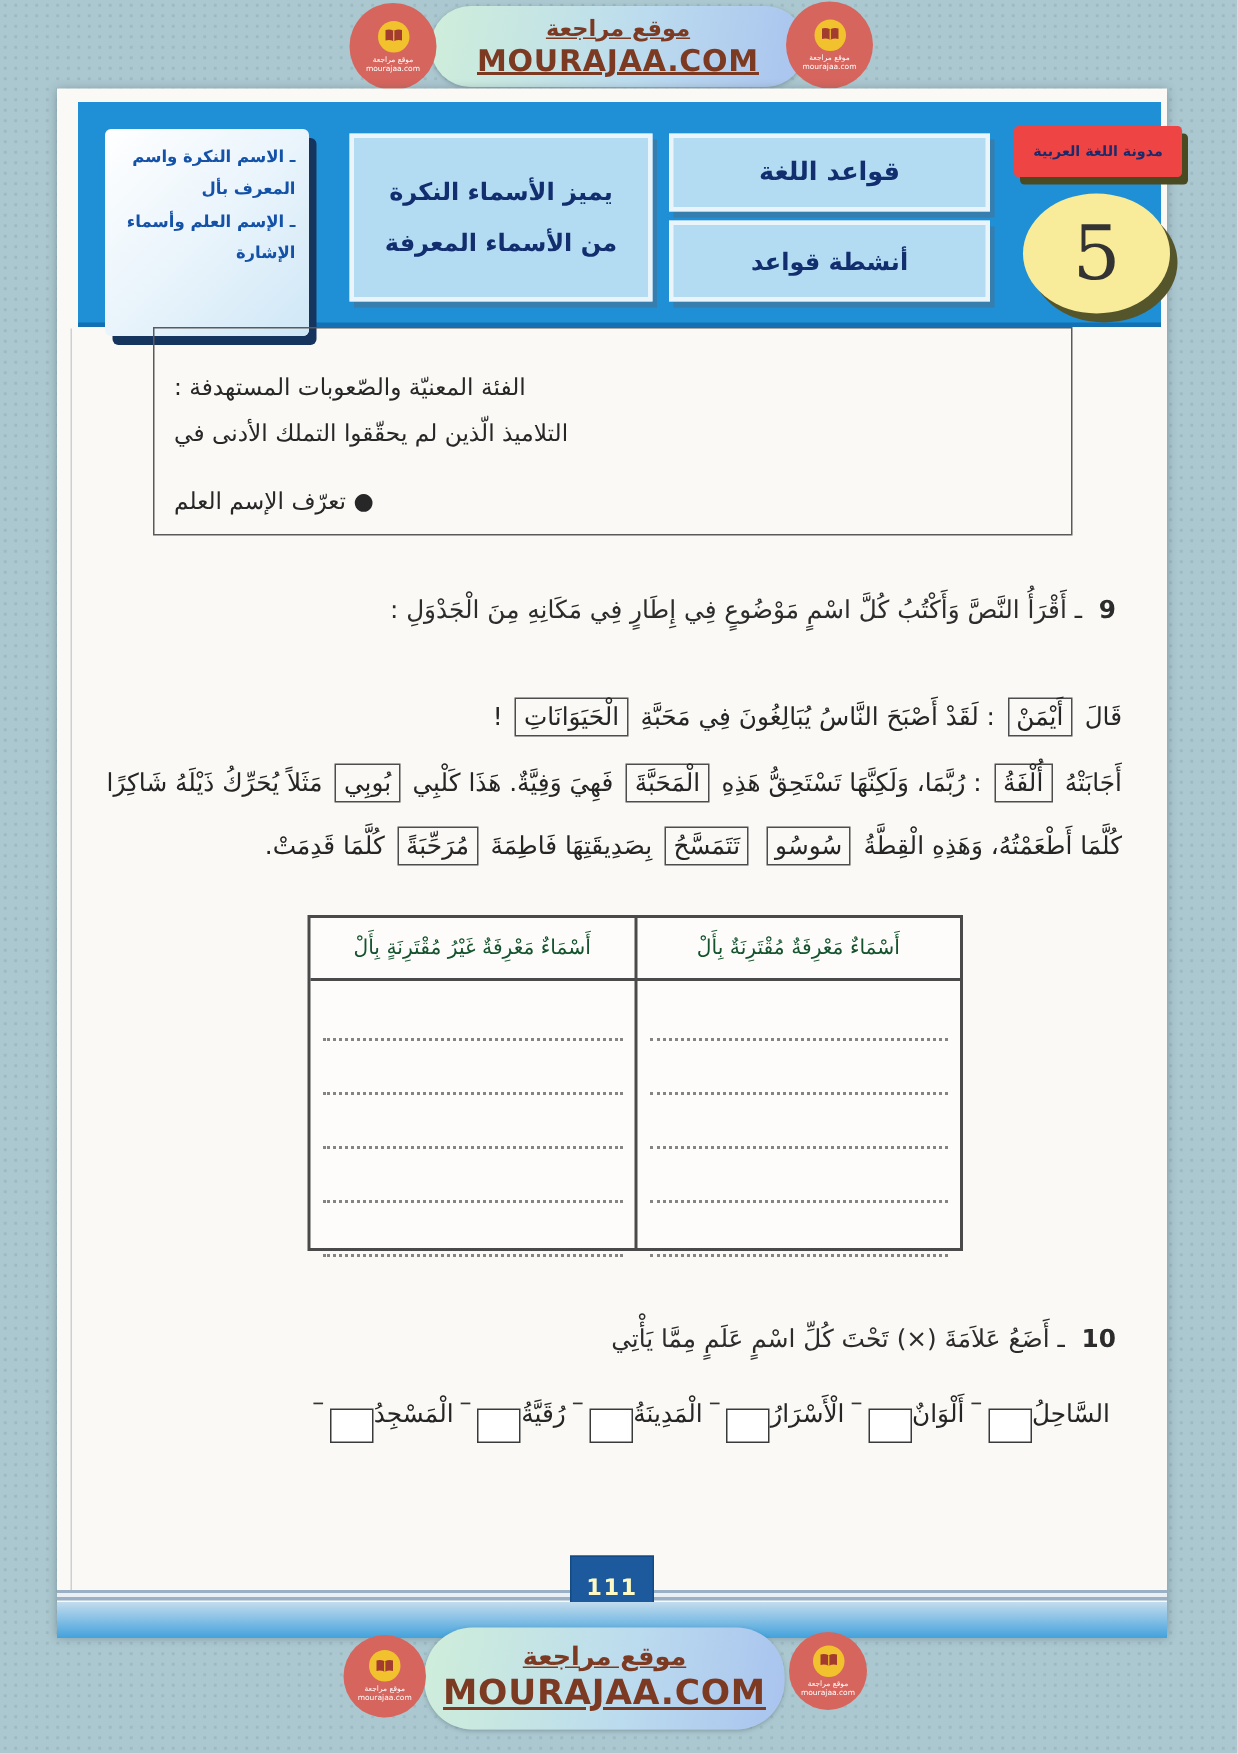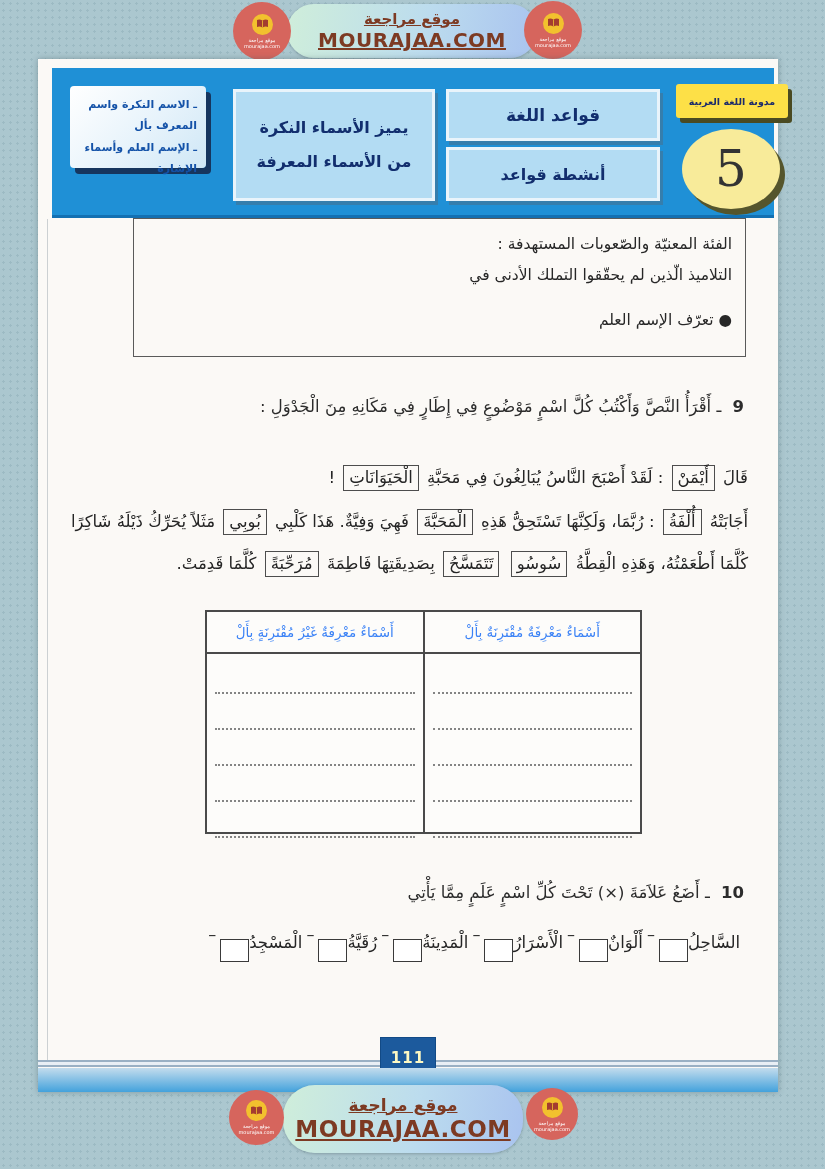--- a/index.html
+++ b/index.html
@@ -40,53 +40,53 @@
     position:absolute;left:38px;top:59px;width:740px;height:1033px;
     background:#fbf9f6;box-shadow:0 0 6px rgba(70,90,100,.45);
   }
   .scan-edge{position:absolute;left:9px;top:160px;bottom:30px;width:1px;background:#ccd0d2;}
   
   .band{
     position:absolute;left:14px;top:9px;width:722px;height:147px;
     background:#1f90d6;border-bottom:3px solid #1370b2;
   }
   .side-note{
-    position:absolute;left:18px;top:18px;width:136px;height:82px;
+    position:absolute;left:18px;top:18px;width:136px;height:138px;
     background:linear-gradient(135deg,#ffffff 0%,#e7f3fb 55%,#cfe7f6 100%);
     border-radius:4px;box-shadow:5px 6px 0 #16355e;
     padding:8px 9px;box-sizing:border-box;
     direction:rtl;text-align:right;
     color:#1452a8;font-size:11px;font-weight:bold;line-height:1.95;
   }
   .hdr-box{
     position:absolute;background:#b3dcf3;border:3px solid #e9f4fb;
     box-shadow:3px 4px 0 rgba(80,105,125,.45);
     display:flex;flex-direction:column;align-items:center;justify-content:center;
     color:#122e6e;font-weight:bold;direction:rtl;text-align:center;box-sizing:border-box;
   }
   .objective-box{left:181px;top:21px;width:202px;height:112px;font-size:16px;line-height:2.1;}
   .subject-box{left:394px;top:21px;width:214px;height:52px;font-size:17px;}
   .activity-box{left:394px;top:79px;width:214px;height:54px;font-size:16px;}
   .blog-badge{
     position:absolute;left:624px;top:16px;width:112px;height:34px;
-    background:#fde047;border-radius:3px;box-shadow:4px 5px 0 #4a4a22;
+    background:#ef4444;border-radius:3px;box-shadow:4px 5px 0 #4a4a22;
     display:flex;align-items:center;justify-content:center;
     color:#1b2a6b;font-size:9.5px;font-weight:bold;direction:rtl;
   }
   .unit-circle{
     position:absolute;left:630px;top:61px;width:98px;height:80px;border-radius:50%;
     background:#f8eb9a;box-shadow:5px 6px 0 #55552c;
     display:flex;align-items:center;justify-content:center;
     font-family:"DejaVu Serif", serif;font-size:50px;color:#333;
   }
   
   .diff-box{
-    position:absolute;left:95px;top:159px;width:613px;height:139px;
+    position:absolute;left:64px;top:159px;width:613px;height:139px;
     border:1.5px solid #5a5a5a;box-sizing:border-box;
-    direction:rtl;text-align:right;padding:10px 13px;
+    direction:rtl;text-align:left;padding:24px 13px;
     color:#272727;font-size:15.5px;line-height:2.0;
   }
   .diff-bullet{margin-top:14px;}
   
   .ex-heading{
     position:absolute;right:34px;left:40px;direction:rtl;text-align:right;
     color:#2c2c2c;font-size:16.5px;
   }
   .ex9-heading{top:338px;}
   .ex10-heading{top:824px;}
@@ -101,21 +101,21 @@
     line-height:1.45;
   }
   
   .answer-table{
     position:absolute;left:167px;top:551px;width:437px;height:224px;
     border:2px solid #4a4a4a;box-sizing:border-box;direction:rtl;background:#fdfcfa;
   }
   .t-header{display:flex;height:40px;border-bottom:2px solid #4a4a4a;}
   .t-header .th{
     flex:1;display:flex;align-items:center;justify-content:center;
-    color:#3b82f6;font-size:13.5px;
+    color:#14532d;font-size:13.5px;
   }
   .t-header .th:first-child{border-left:2px solid #4a4a4a;}
   .t-body{display:flex;height:180px;}
   .t-col{flex:1;padding:4px 8px 0 8px;box-sizing:border-box;}
   .t-col:first-child{border-left:2px solid #4a4a4a;}
   .answer-line{height:34px;border-bottom:2px dotted #848484;}
   
   .words-row{
     position:absolute;left:170px;right:38px;top:864px;
     direction:rtl;display:flex;justify-content:space-between;align-items:flex-start;

